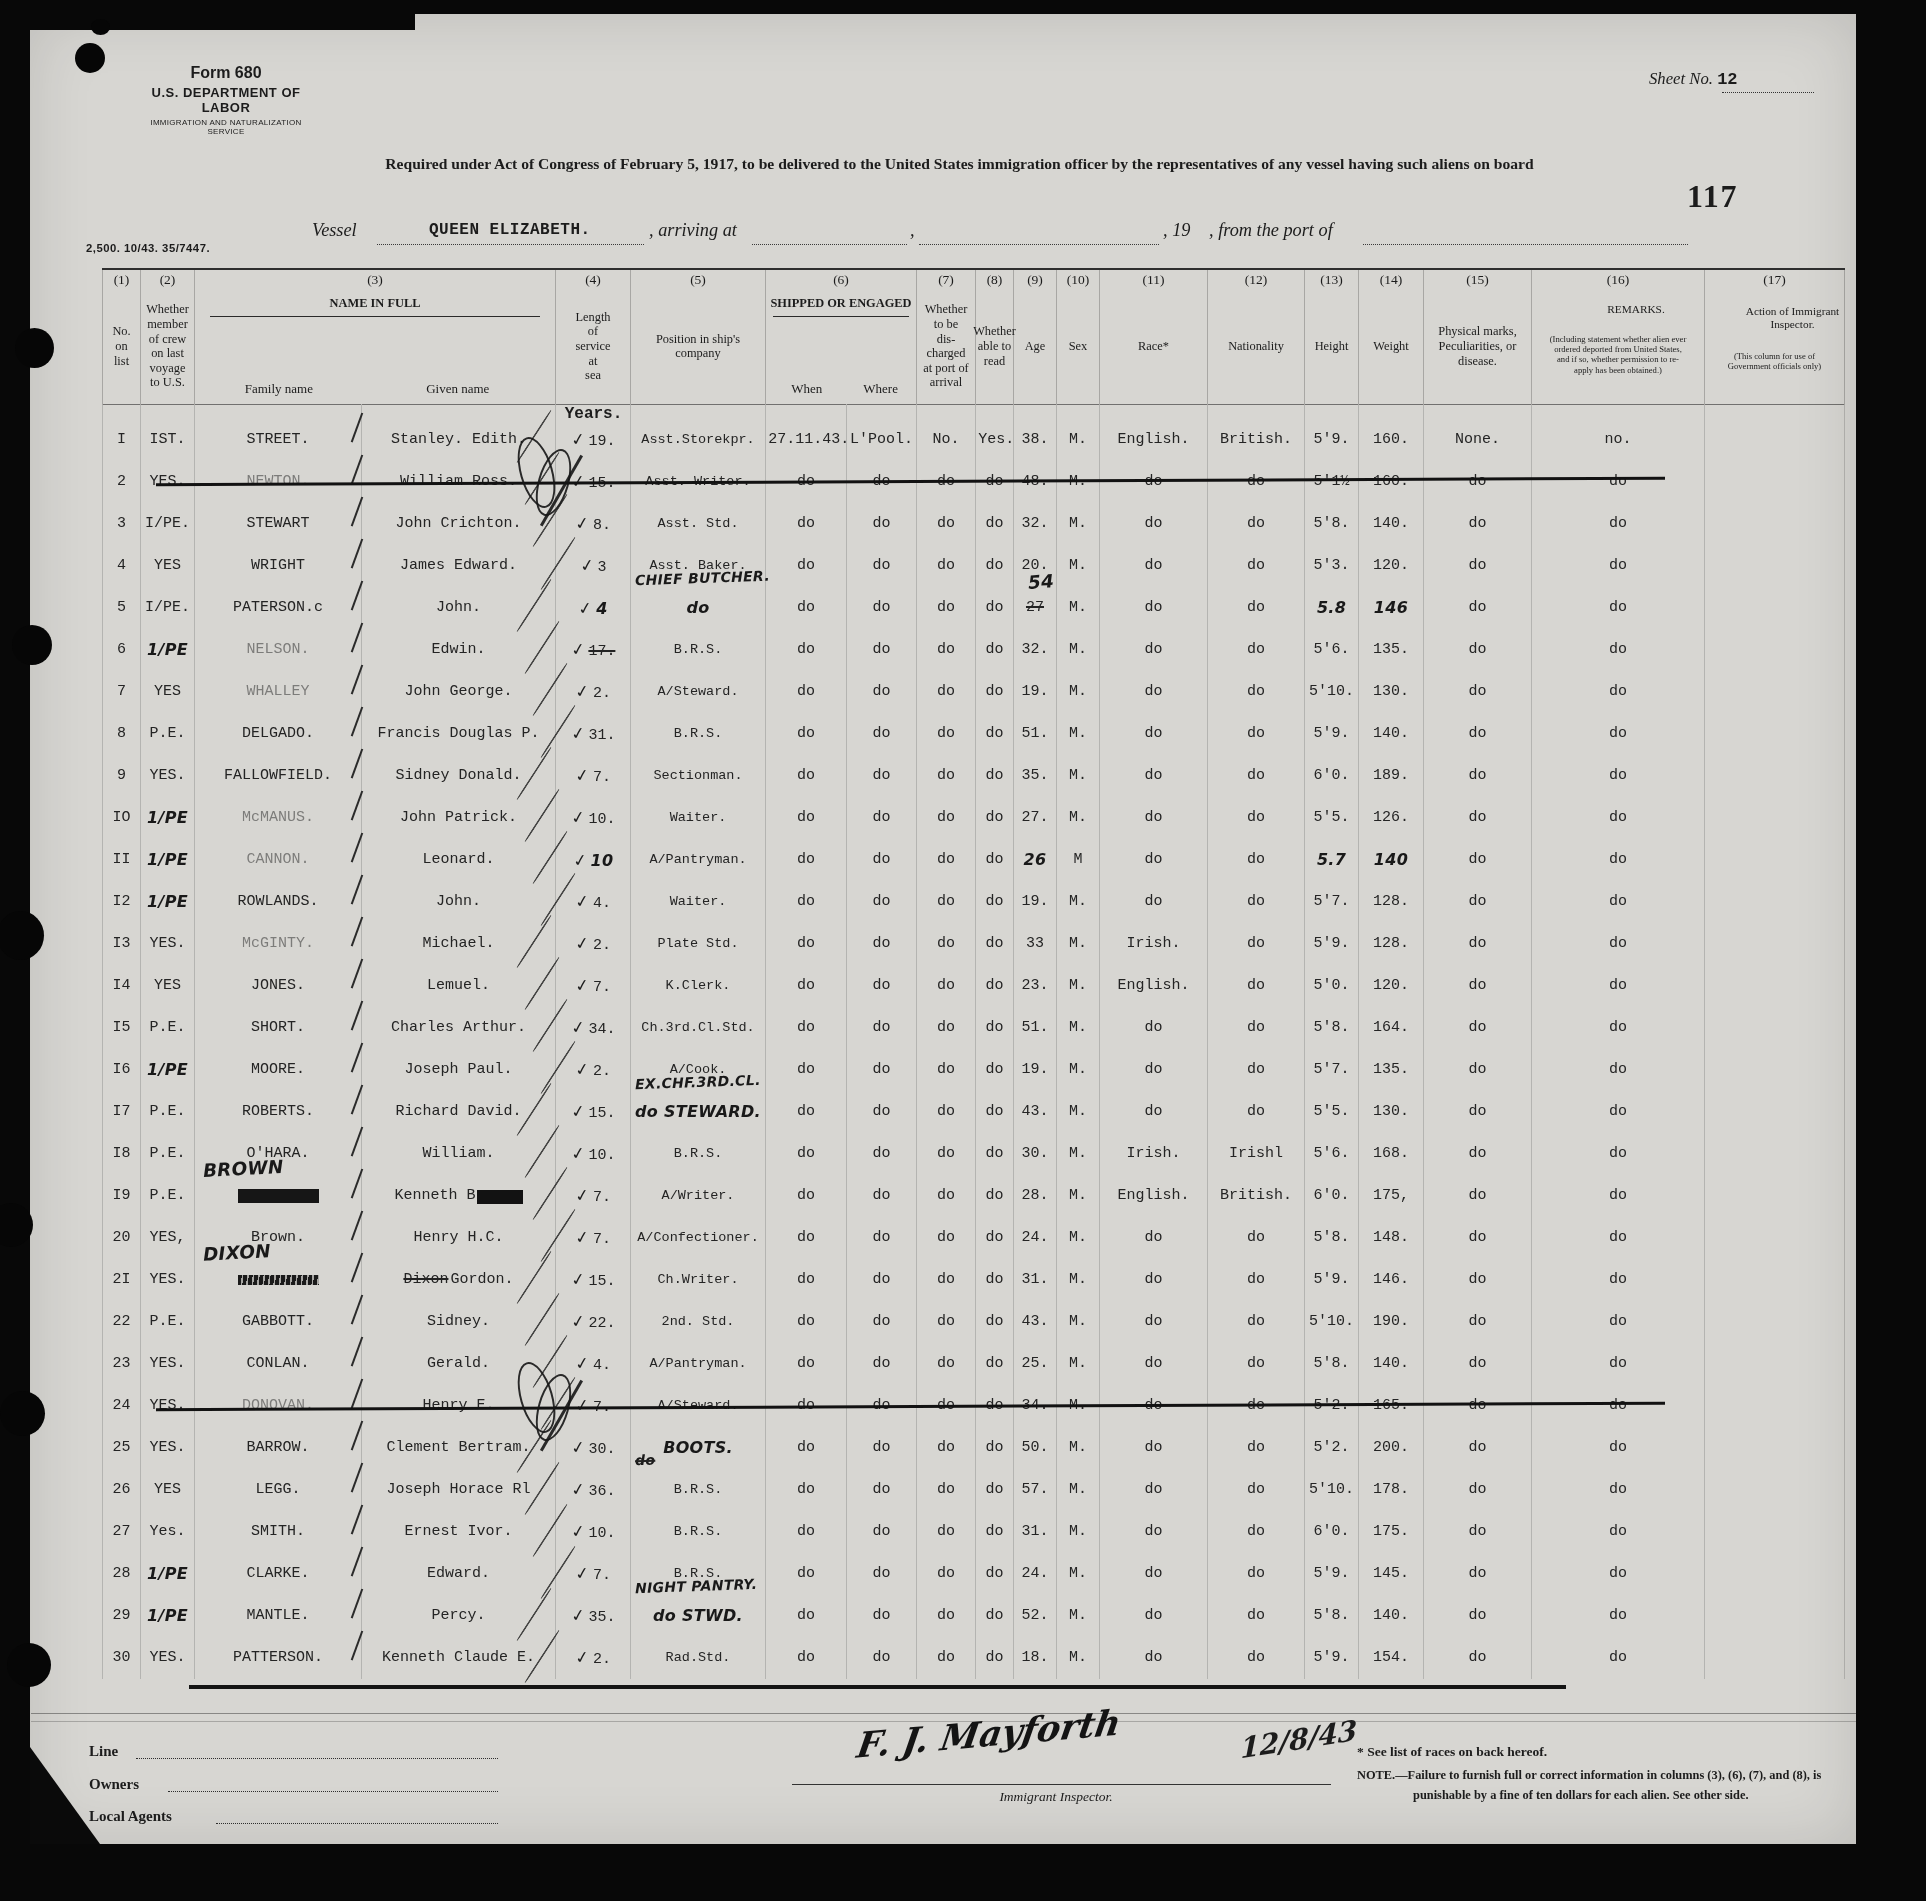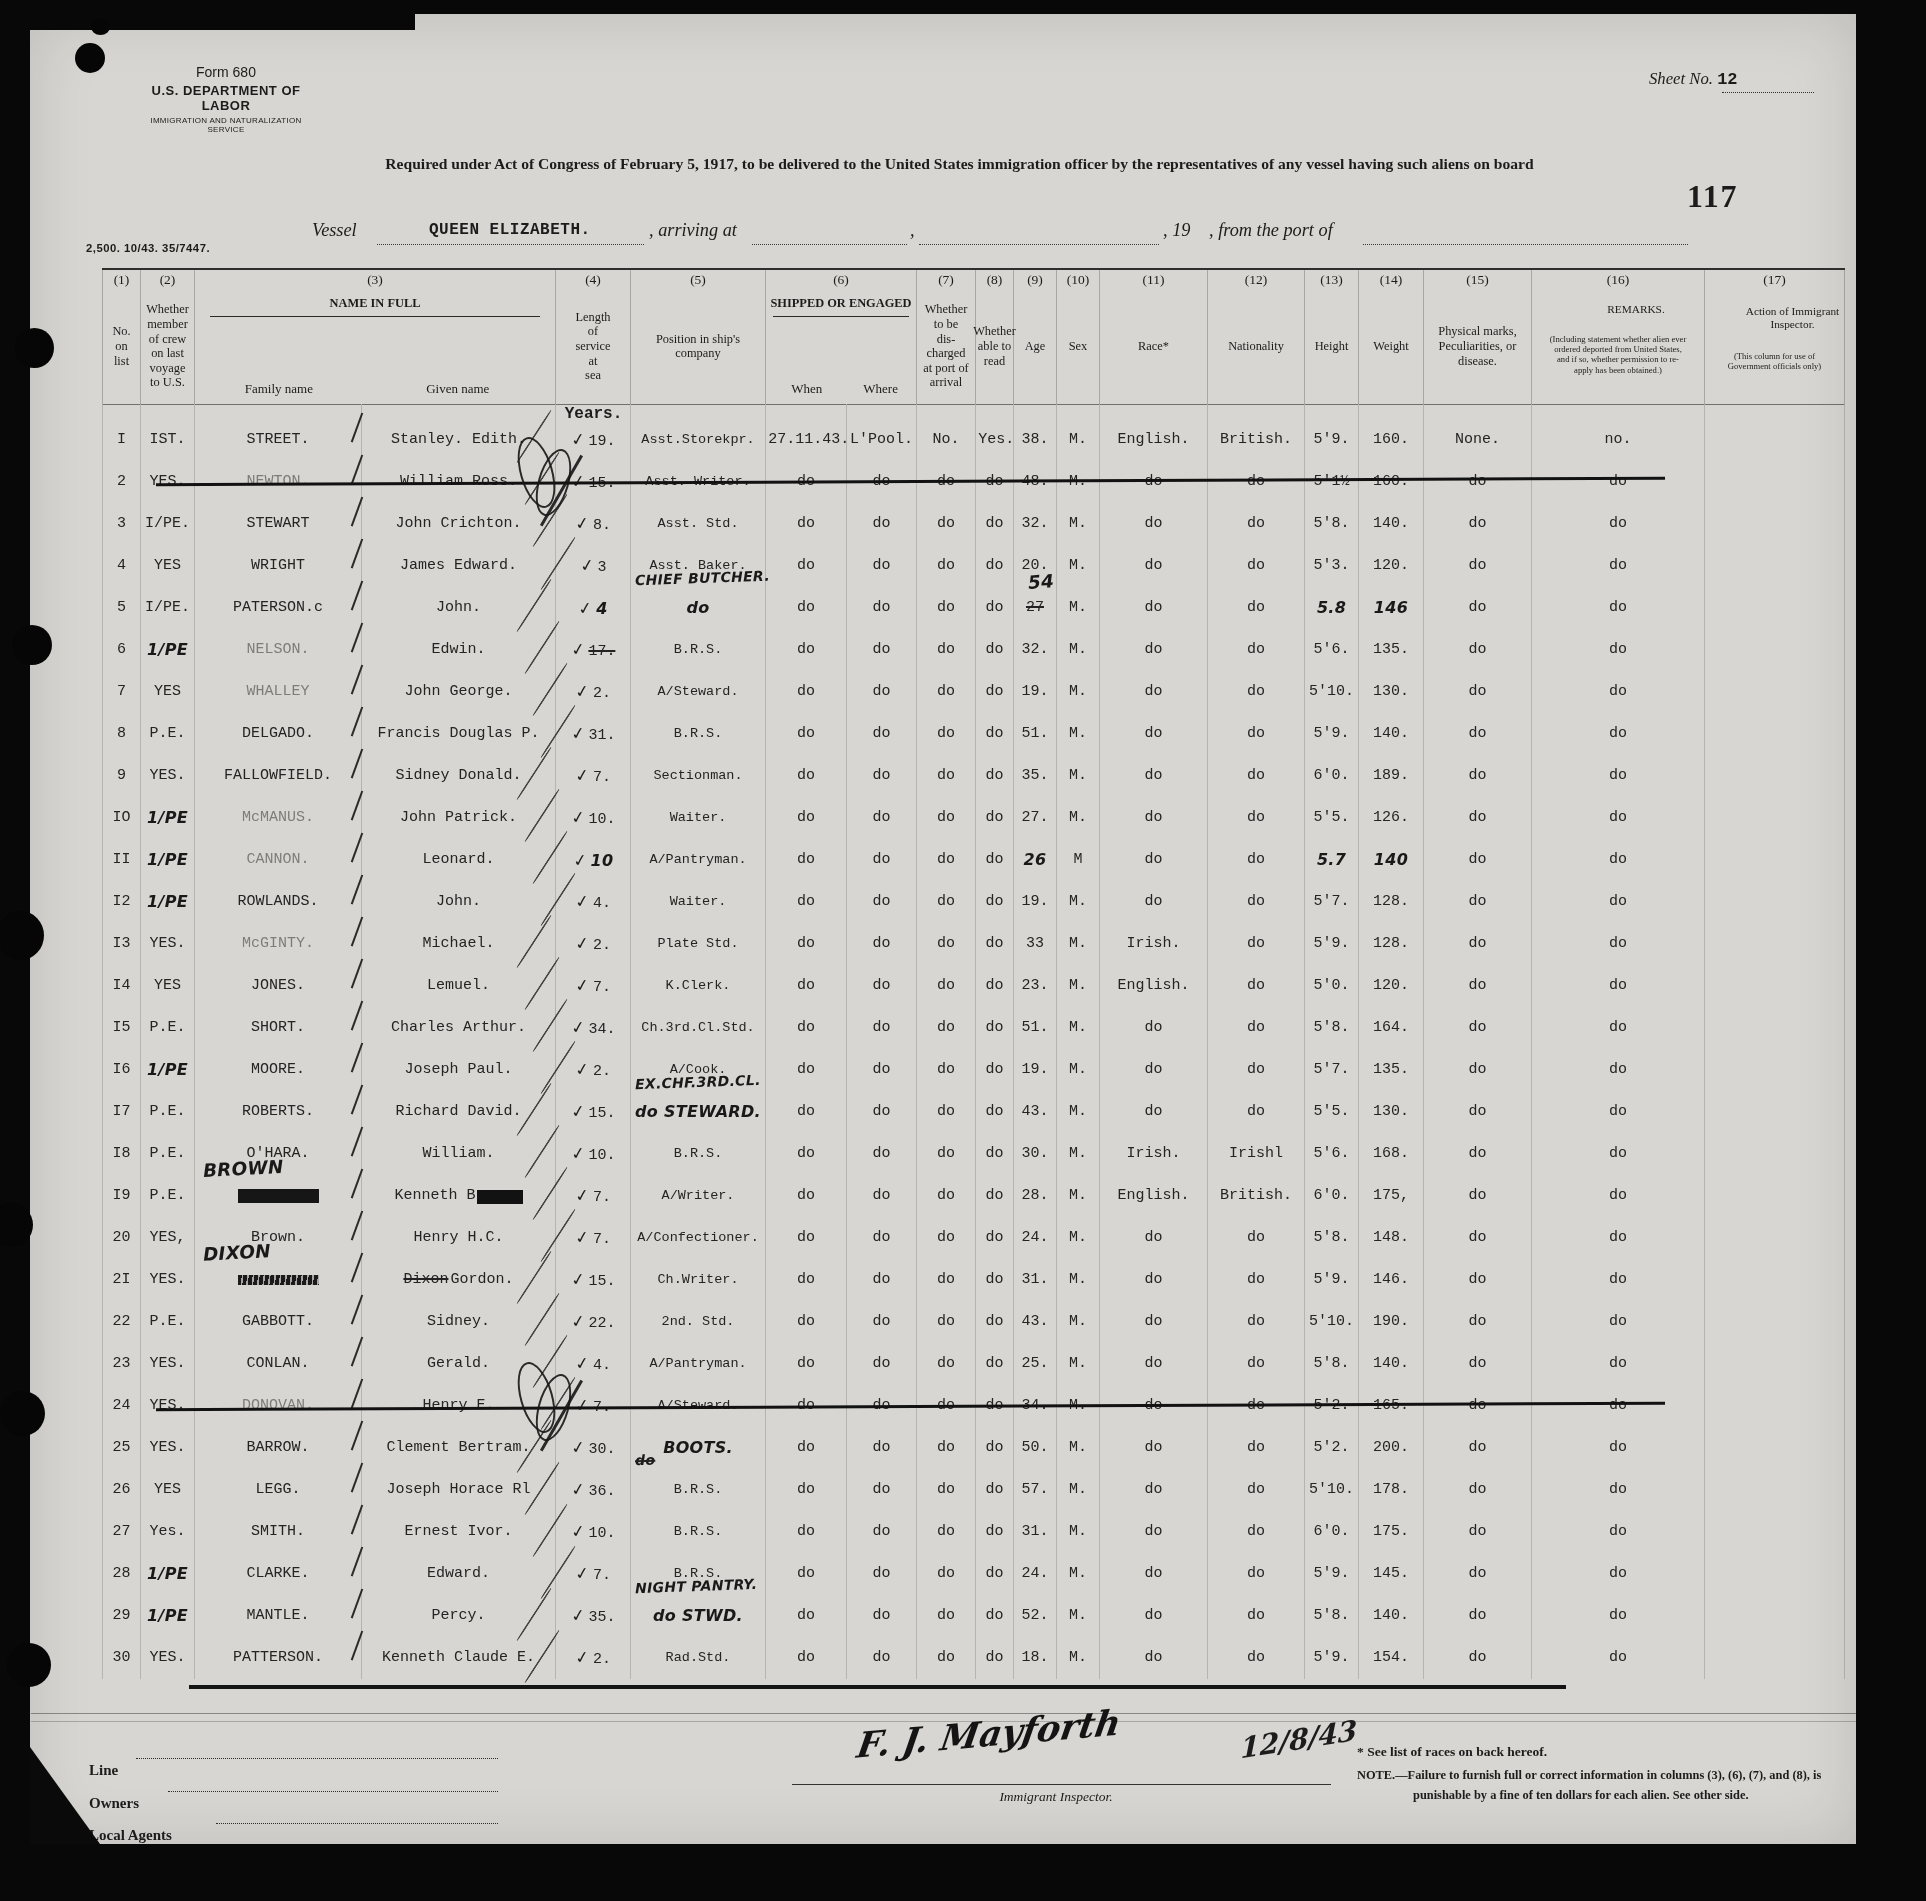--- a/index.html
+++ b/index.html
@@ -3,21 +3,21 @@
 <meta charset="utf-8">
 <style>
   html,body{margin:0;padding:0;background:#000;}
   #page{position:relative;width:1926px;height:1901px;background:#0a0a0a;overflow:hidden;
         font-family:"Liberation Serif",serif;color:#1c1c1c;}
   #paper{position:absolute;left:30px;top:14px;width:1826px;height:1830px;background:#d7d6d2;z-index:1;
          box-shadow:inset 0 0 65px rgba(0,0,0,.12);}
   .abs{position:absolute;z-index:2;}
   
   #formid{left:137px;top:64px;width:178px;text-align:center;font-family:"Liberation Sans",sans-serif;}
-  #formid .l1{font-size:14px;font-weight:normal;}
+  #formid .l1{font-size:16px;font-weight:bold;}
   #formid .l2{font-size:13px;font-weight:bold;margin-top:3.2px;letter-spacing:0.5px;}
   #formid .l3{font-size:8px;margin-top:3.2px;letter-spacing:0.3px;}
   #sheetblock{left:1649px;top:69px;width:226px;font-style:italic;font-size:16.7px;white-space:nowrap;}
   #sheetnum{font-family:"Liberation Mono",monospace;font-style:normal;font-size:17px;font-weight:bold;}
   #sheetline{left:1722px;top:92px;width:92px;border-bottom:1.6px dotted #333;}
   #title{left:296px;top:85px;width:1321px;text-align:center;font-weight:bold;font-size:29px;letter-spacing:1.1px;}
   #sub1{left:345px;top:155px;width:1229px;text-align:center;font-weight:bold;font-size:15.6px;}
   #sub2{left:345px;top:177px;width:1229px;text-align:center;font-weight:bold;font-size:15.6px;}
   #pagenum{left:1687px;top:178px;font-weight:bold;font-size:32px;letter-spacing:1.6px;}
   #printcode{left:86px;top:242px;font-family:"Liberation Sans",sans-serif;font-weight:bold;font-size:11.3px;letter-spacing:0.5px;}
@@ -64,21 +64,21 @@
             font-size:16px;font-weight:bold;z-index:3;}
   
   .deco{position:absolute;z-index:3;}
   .slash{width:0;height:63px;border-left:2.2px solid rgba(28,28,28,.78);transform:rotate(33deg);border-radius:40%;}
   .rowstrike{height:2.7px;background:#121212;transform:rotate(-.25deg);}
   .loopA,.loopB{position:absolute;border:2.7px solid rgba(22,22,22,.9);border-radius:50%;}
   .loopA{width:29px;height:69px;transform:rotate(-16deg);left:0;top:0;}
   .loopB{width:27px;height:65px;transform:rotate(16deg);left:18.3px;top:12px;}
   .loopT{position:absolute;width:2.7px;height:81px;background:rgba(22,22,22,.9);left:40px;top:14px;transform:rotate(30deg);}
   
-  .flab{font-weight:bold;font-size:15px;margin-top:19px;}
+  .flab{font-weight:bold;font-size:15px;}
   .fdot{border-bottom:1.6px dotted #2e2e2e;height:0;}
   #heavyline{left:189px;top:1685px;width:1377px;height:3.8px;background:#141414;z-index:2;}
   .scratch{height:1.1px;background:rgba(40,40,40,.45);width:1825px;left:31px;z-index:2;}
   #signature{left:857px;top:1713px;font-family:"DejaVu Serif",serif;font-style:italic;font-weight:bold;
              font-size:35px;color:#141414;transform:rotate(-5deg) skewX(-14deg);z-index:3;white-space:nowrap;}
   #sigdate{left:1240px;top:1723px;font-family:"DejaVu Serif",serif;font-style:italic;font-weight:bold;
            font-size:28px;transform:rotate(-9deg) skewX(-10deg);z-index:3;}
   #sigline{left:792px;top:1784px;width:539px;border-bottom:1.1px solid #333;z-index:2;}
   #insplbl{left:916px;top:1789px;width:280px;text-align:center;font-style:italic;font-size:13.5px;z-index:2;}
   #note1{left:1357px;top:1744px;font-weight:bold;font-size:13.5px;z-index:2;}

